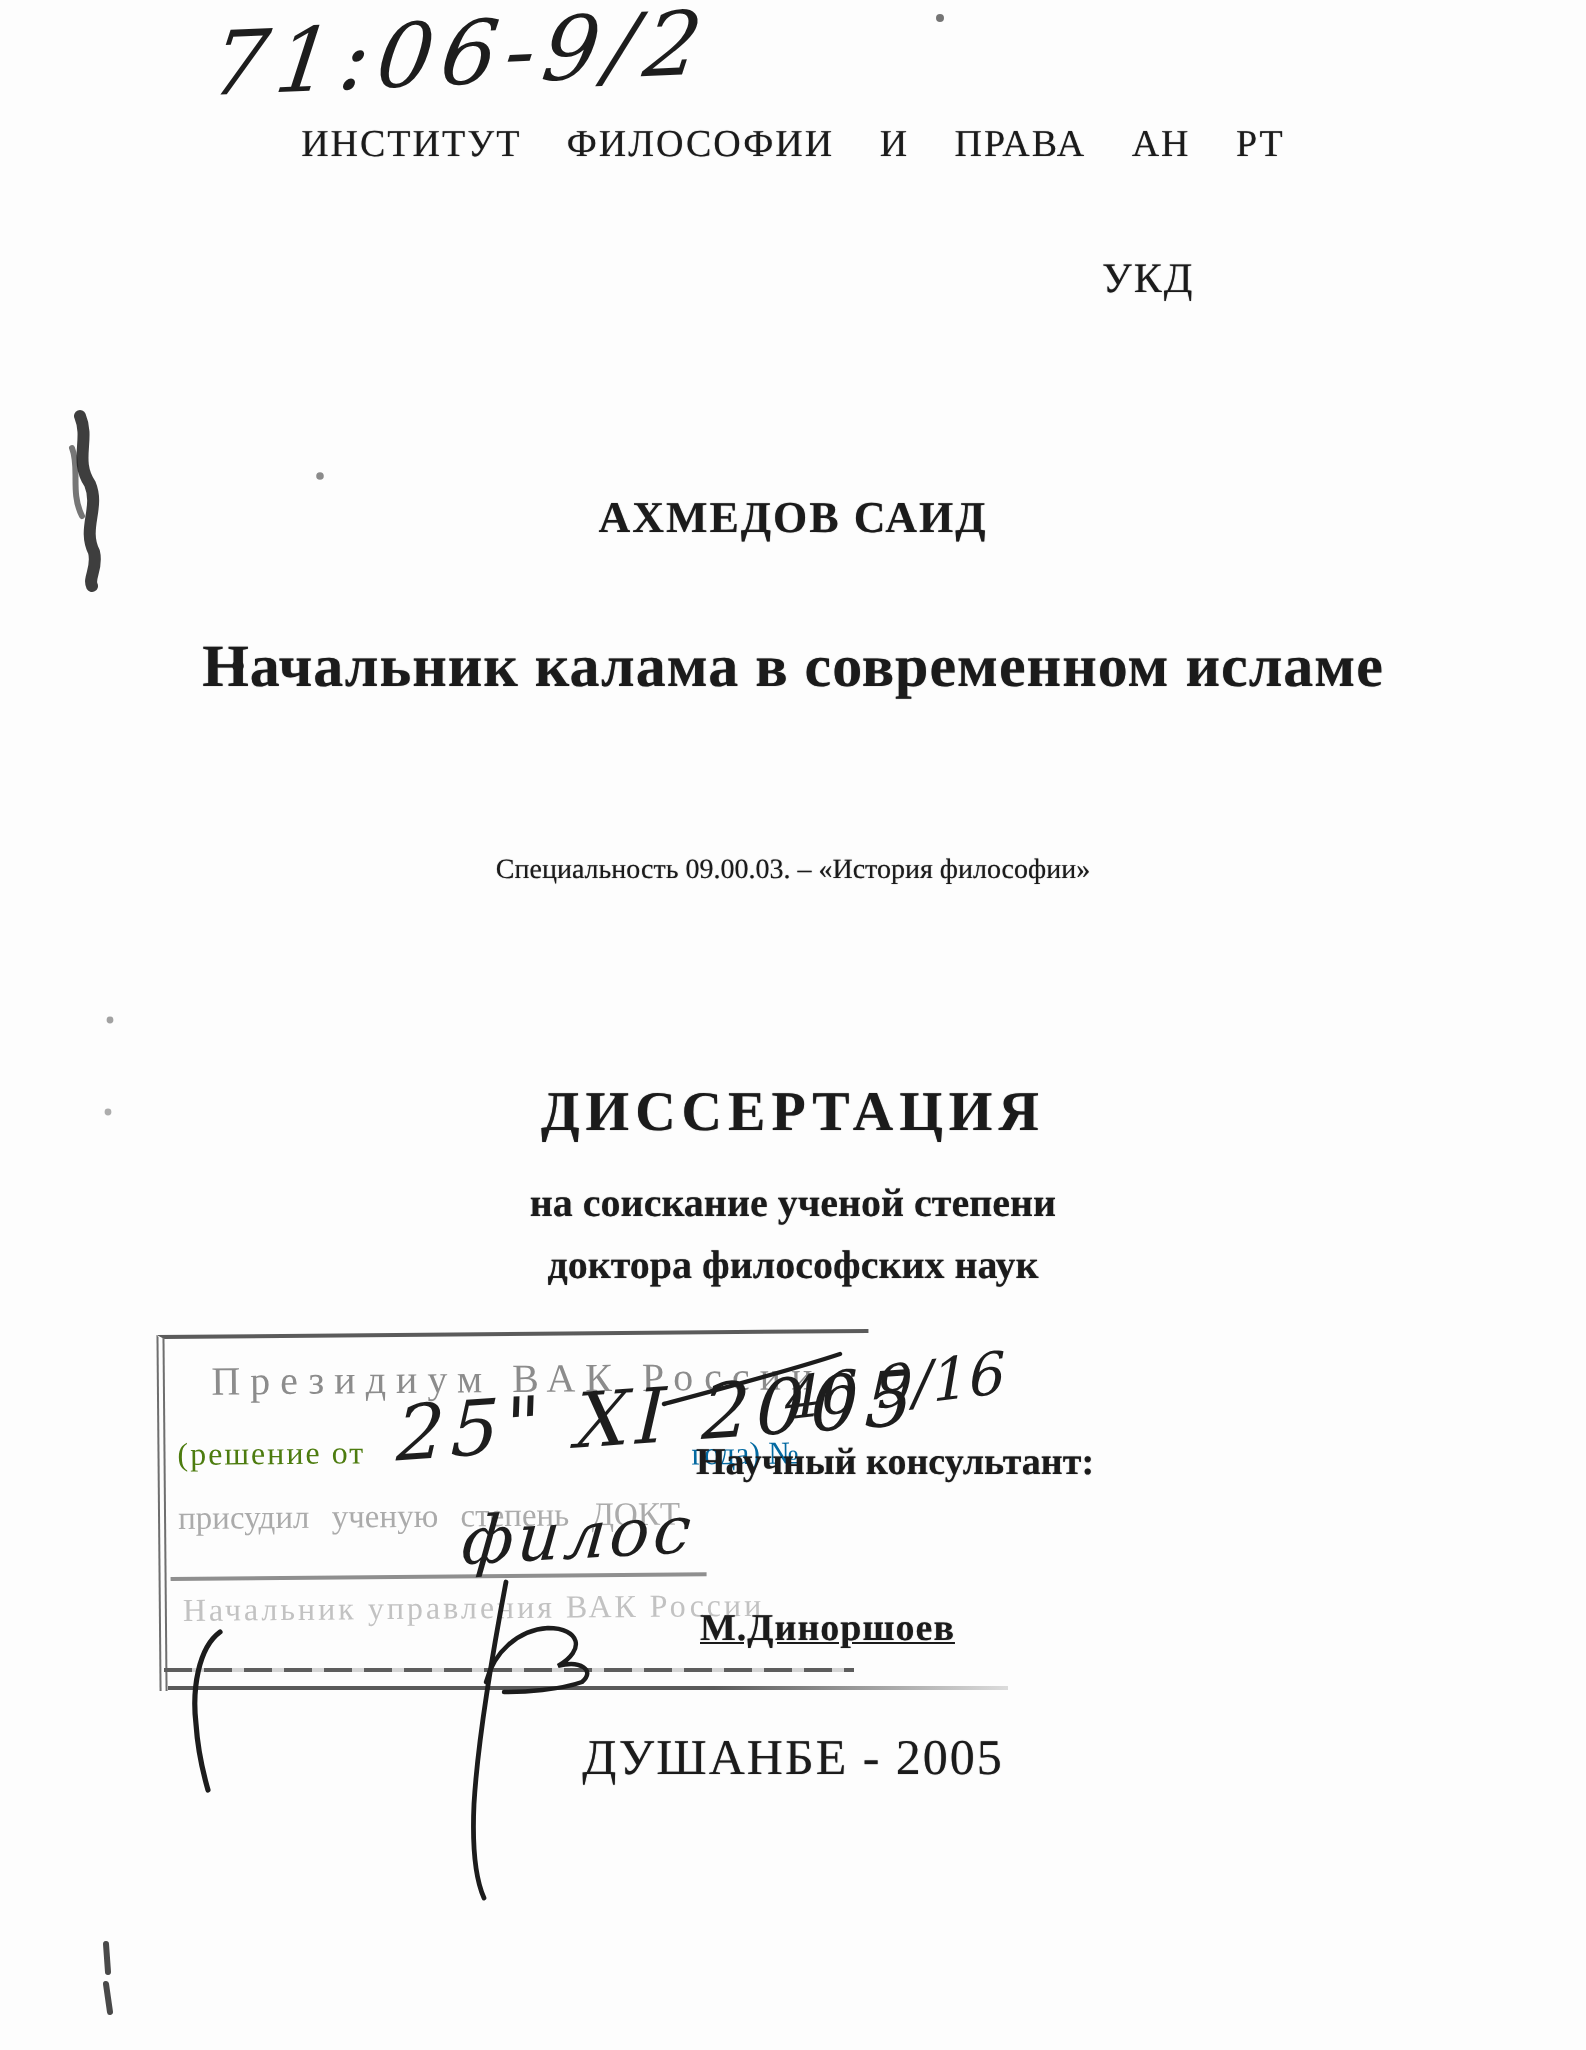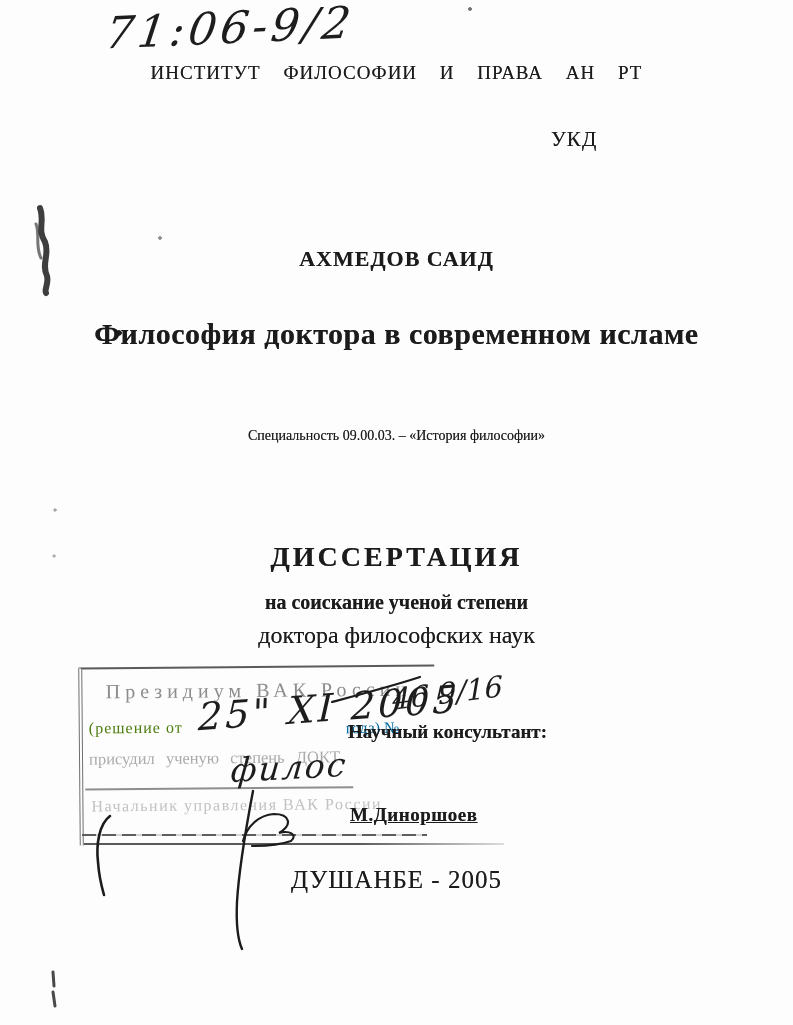--- a/index.html
+++ b/index.html
@@ -15,21 +15,21 @@
   .catalog{left:106px;top:2px;font-size:44px;font-style:italic;
     transform:rotate(-2.5deg) skewX(-10deg);letter-spacing:4px;
     font-family:"DejaVu Serif",serif;color:#151515;}
   .institute{top:62px;font-size:19px;font-weight:normal;word-spacing:17px;letter-spacing:1px;}
   .ukd{left:551px;top:127px;font-size:21px;letter-spacing:1px;}
   .author{top:246px;font-size:22px;font-weight:bold;letter-spacing:1px;}
   .title{top:317px;font-size:30px;font-weight:bold;letter-spacing:.5px;}
   .specialty{top:428px;font-size:14px;}
   .doctype{top:541px;font-size:28px;font-weight:bold;letter-spacing:3px;}
   .degree1{top:591px;font-size:20px;font-weight:bold;}
-  .degree2{top:622px;font-size:24px;font-weight:normal;text-align:center;}
+  .degree2{top:622px;font-size:20px;font-weight:bold;text-align:center;}
   .city{top:866px;font-size:25px;letter-spacing:1px;}
 
   .stamp{left:79px;top:666px;width:352px;height:176px;
     border-left:4px double #6f6f6f;border-top:2px solid rgba(50,50,50,.8);
     transform:rotate(-.5deg);color:#8e8e8e;}
   .stamp-line1{top:11px;left:0;width:100%;text-align:center;font-size:20px;
     letter-spacing:5px;color:#8c8c8c;white-space:nowrap;}
   .stamp-line2a{top:50px;left:6px;font-size:16px;color:#4d7c0f;letter-spacing:1px;}
   .stamp-line2b{top:52px;left:263px;font-size:16px;color:#0369a1;}
   .stamp-line3{top:80px;left:6px;font-size:16.5px;color:#ababab;word-spacing:7px;white-space:nowrap;}
@@ -57,21 +57,21 @@
 <div class="page">
 
   <div class="abs hw catalog">71:06-9/2</div>
 
   <div class="abs center-line institute scan">ИНСТИТУТ ФИЛОСОФИИ И ПРАВА АН РТ</div>
 
   <div class="abs ukd scan">УКД</div>
 
   <div class="abs center-line author scan">АХМЕДОВ САИД</div>
 
-  <div class="abs center-line title scan">Философия доктора в современном исламе</div>
+  <div class="abs center-line title scan">Начальник калама в современном исламе</div>
 
   <div class="abs center-line specialty scan">Специальность 09.00.03. – «История философии»</div>
 
   <div class="abs center-line degree1 scan">на соискание ученой степени</div>
 
   <div class="abs center-line doctype scan">ДИССЕРТАЦИЯ</div>
 
   <div class="abs center-line degree2 scan">доктора философских наук</div>
 
   <div class="abs stamp">

